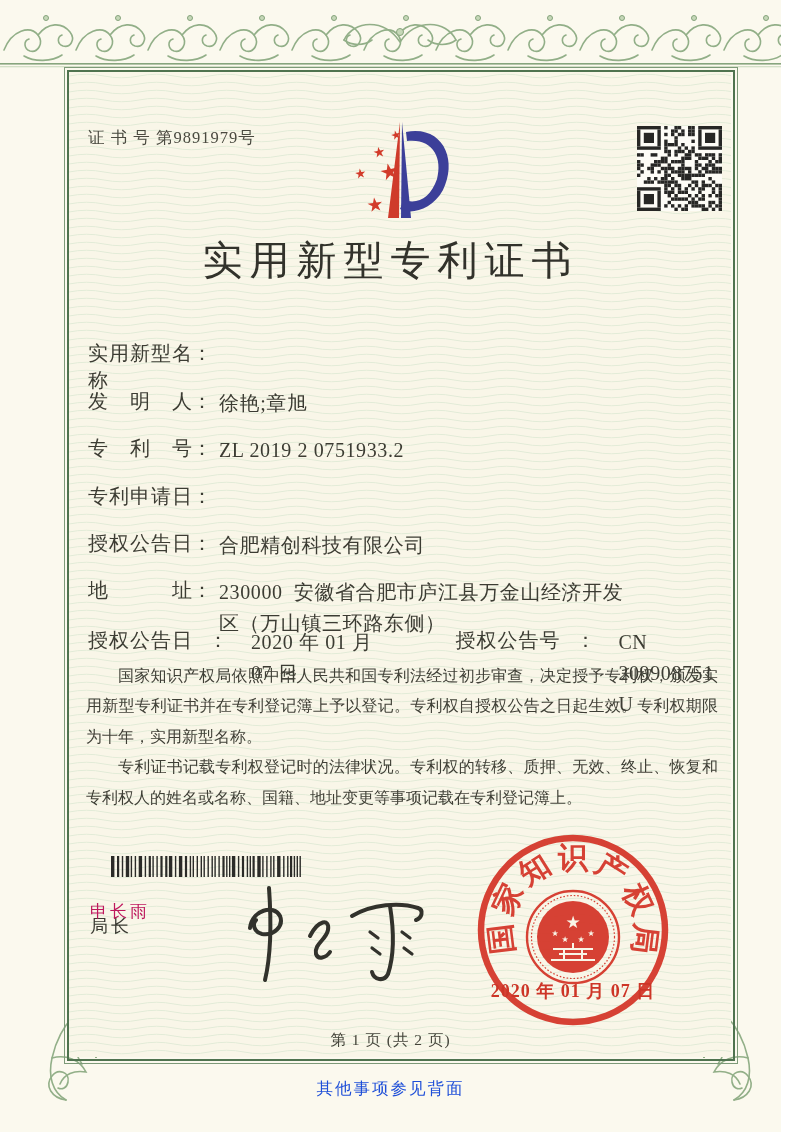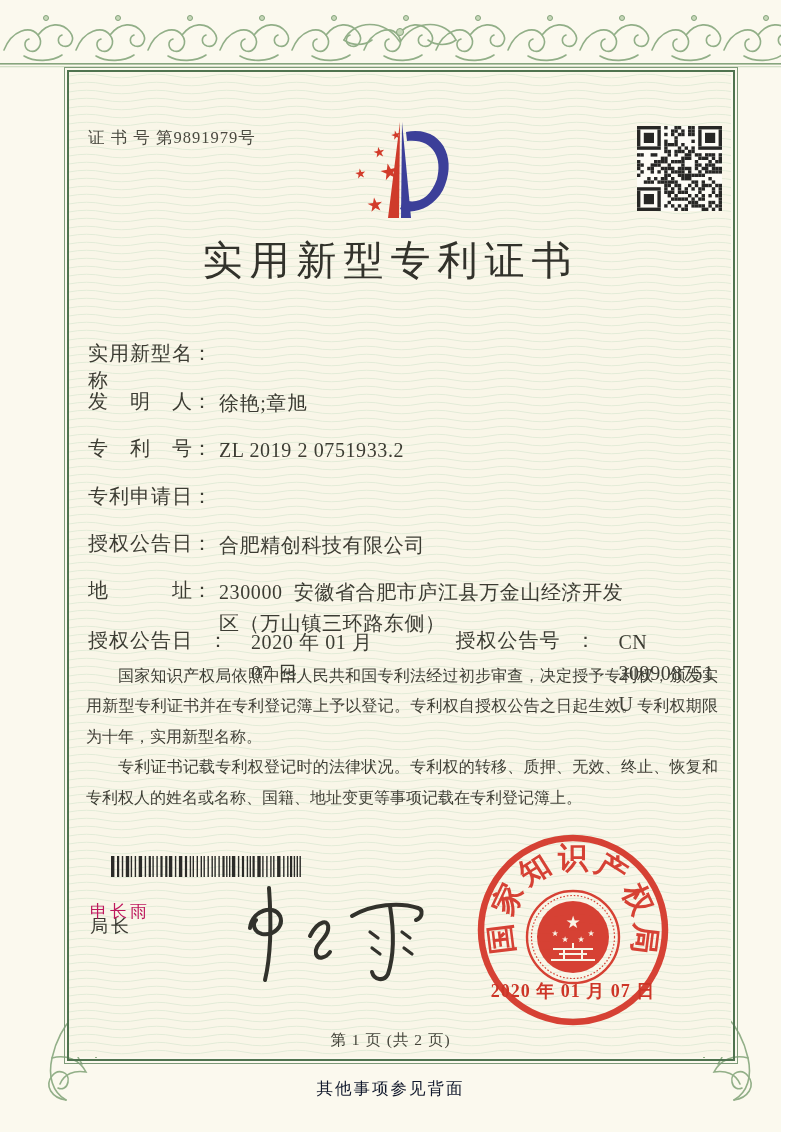--- a/index.html
+++ b/index.html
@@ -34,21 +34,21 @@
   .barcode{left:110px;top:856px;}
   .officer-title{left:90px;top:914px;font-size:18px;letter-spacing:3px;color:#3a3a32;}
   .officer-name{left:90px;top:900px;font-size:17px;letter-spacing:3px;color:#be185d;}
   .signature{left:222px;top:876px;}
   .seal{left:458px;top:815px;opacity:.95;}
   .seal-char{font-size:30px;font-weight:bold;fill:#d5382b;text-anchor:middle;
              font-family:"Liberation Serif",serif;}
   .seal-date{left:463px;top:979px;width:220px;text-align:center;color:#cd3527;font-weight:bold;
              font-size:18px;letter-spacing:1px;}
   .page-number{left:0;right:0;top:1030px;text-align:center;font-size:15.5px;color:#44443a;letter-spacing:1px;}
-  .back-note{left:0;right:0;top:1078px;text-align:center;font-size:16.5px;color:#0f172a;letter-spacing:2px;}
+  .back-note{left:0;right:0;top:1078px;text-align:center;font-size:16.5px;color:#1d4ed8;letter-spacing:2px;}
   .orn{stroke:#92af88;fill:none;stroke-width:1.6;stroke-linecap:round;}
   .orn-f{fill:#c6d8b8;stroke:#86a47c;stroke-width:1;}
 </style>
 </head>
 <body>
 
 <div class="page">
 
   <svg class="abs" style="left:0;top:0" width="800" height="70" aria-hidden="true">
     <defs>

